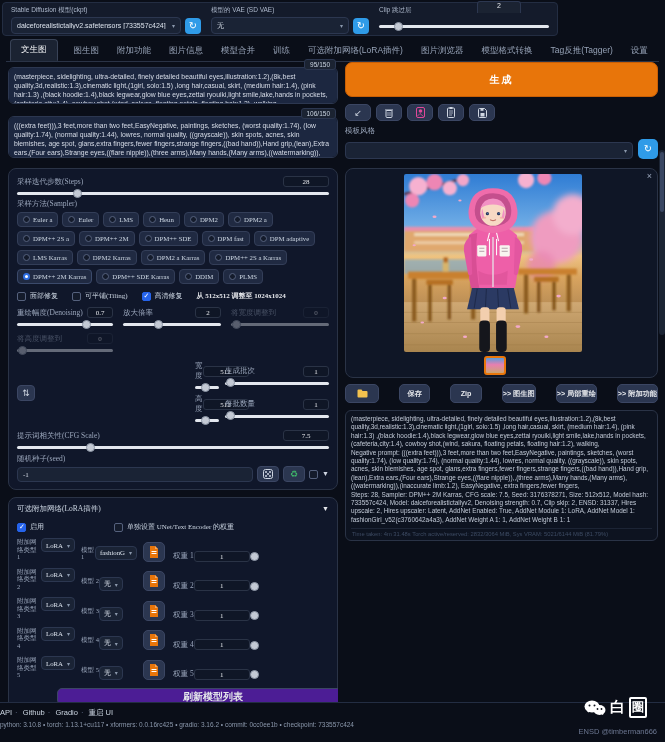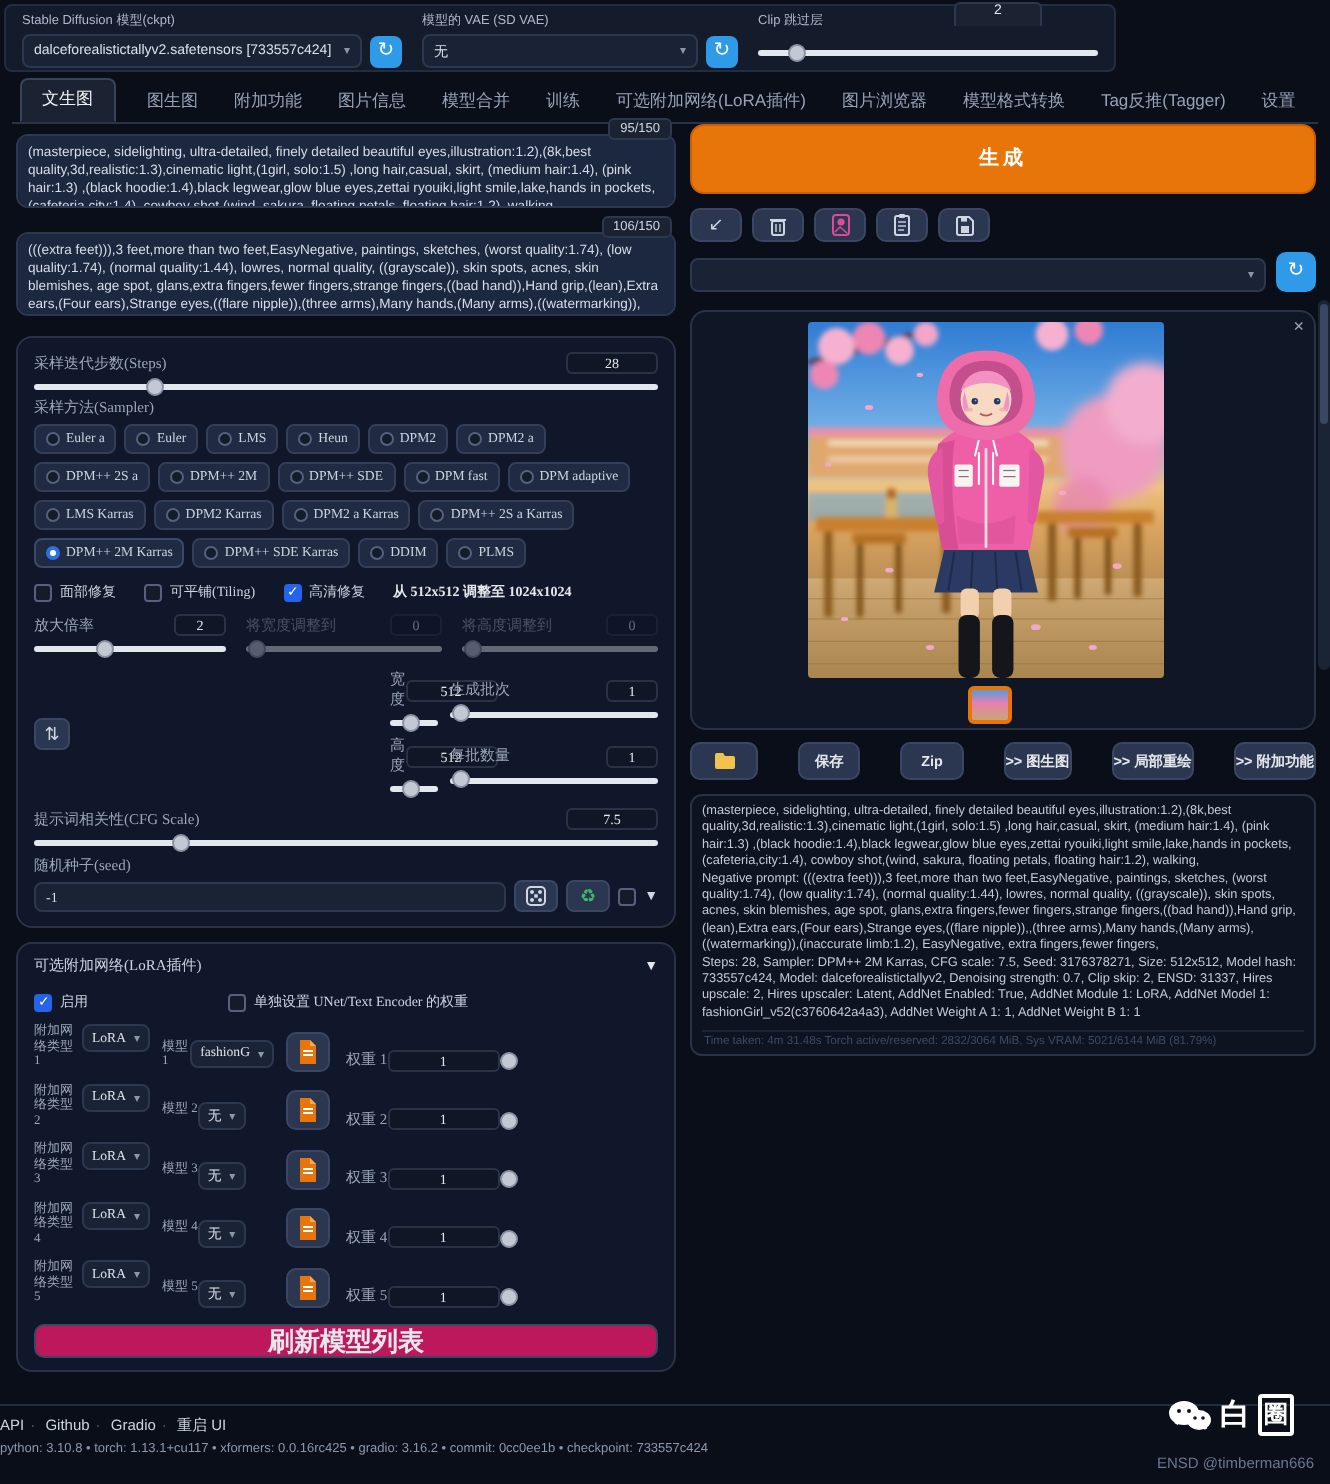--- a/index.html
+++ b/index.html
@@ -83,22 +83,22 @@
   .btn-ico { width:22px; height:16px; background:#2b3650; border:1px solid #3b4663; border-radius:4px;
     display:flex; align-items:center; justify-content:center; cursor:pointer; }
 
   
   .lora-row { display:grid; grid-template-columns:58px 56px 24px 1fr; gap:6px; margin-top:6px; align-items:end; }
   .mini-lbl { font-size:6.5px; color:#9aa6bb; margin-bottom:1px; line-height:7.5px; }
   .drop-sm { height:14px; font-size:6.8px; padding:0 4px; }
   .file-btn { width:22px; height:20px; background:#2b3650; border:1px solid #3b4663; border-radius:5px;
     display:flex; align-items:center; justify-content:center; cursor:pointer; }
   .wcol { display:flex; flex-direction:row; }
-  .btn-wide { width:100%; height:17px; background:#be185d; border:1px solid #3b4663; border-radius:5px;
-    color:#e5e7eb; font-size:13px; font-weight:bold; text-align:center; line-height:16px; margin-top:8px; cursor:pointer; }
+  .btn-wide { width:100%; height:17px; background:#4c1d95; border:1px solid #3b4663; border-radius:5px;
+    color:#e5e7eb; font-size:10px; font-weight:bold; text-align:center; line-height:16px; margin-top:8px; cursor:pointer;margin-left:40px; }
 
   
   .gen-btn { width:100%; height:35px; background:#e8750a; border:1px solid #c95f05; border-radius:7px;
     color:#fff; font-size:10px; font-weight:bold; text-align:center; line-height:33px;
     letter-spacing:2px; cursor:pointer; }
   .mini-btns { display:flex; gap:5px; margin-top:7px; }
   .mini-btn { width:26px; height:17px; background:#2b3650; border:1px solid #3b4663; border-radius:5px;
     display:flex; align-items:center; justify-content:center; cursor:pointer; }
   .styles-row { display:flex; align-items:flex-end; gap:5px; margin-top:3px; }
 
@@ -299,20 +299,29 @@
           <span>可平铺(Tiling)</span>
         </div>
       <div class="chkrow">
           <span class="chk on"></span>
           <span>高清修复</span>
         </div>
       <div style="font-size:7px; color:#e5e7eb; font-weight:bold;">从 512x512 调整至 1024x1024</div>
     </div>
 
     <div class="grid3">
+      <div>
+        <div class="srow">
+            <span class="lbl">重绘幅度(Denoising)</span>
+            <span class="valbox" style="min-width:26px;">0.7</span>
+          </div>
+        <div class="slider">
+            <div class="knob" style="left:68%;"></div>
+          </div>
+      </div>
 
       <div>
         <div class="srow">
             <span class="lbl">放大倍率</span>
             <span class="valbox" style="min-width:26px;">2</span>
           </div>
         <div class="slider">
             <div class="knob" style="left:32%;"></div>
           </div>
       </div>
@@ -638,20 +647,21 @@
     <div class="mini-btn">
       <svg width="9" height="10" viewBox="0 0 9 10">
           <path d="M0.5 1.5 a1 1 0 0 1 1-1 h5 l2 2 v6 a1 1 0 0 1-1 1 h-6 a1 1 0 0 1-1-1 z" fill="none" stroke="#cfd6e2"></path>
           <rect x="2.5" y="5" width="4" height="3.5" fill="#cfd6e2"></rect>
           <rect x="2.5" y="0.8" width="3" height="2" fill="#cfd6e2"></rect>
         </svg>
     </div>
   </div>
 
   <div style="margin-top:5px;">
+    <div class="lbl">模板风格</div>
     <div class="styles-row">
       <div class="drop" style="flex:1;height:17px;margin-top:2px;">
         <span></span>
           <span class="caret">▾</span>
       </div>
       <div class="btn-blue" style="width:20px;height:20px;border-radius:5px;line-height:19px;">↻</div>
     </div>
   </div>
 
   <div class="img-panel">

